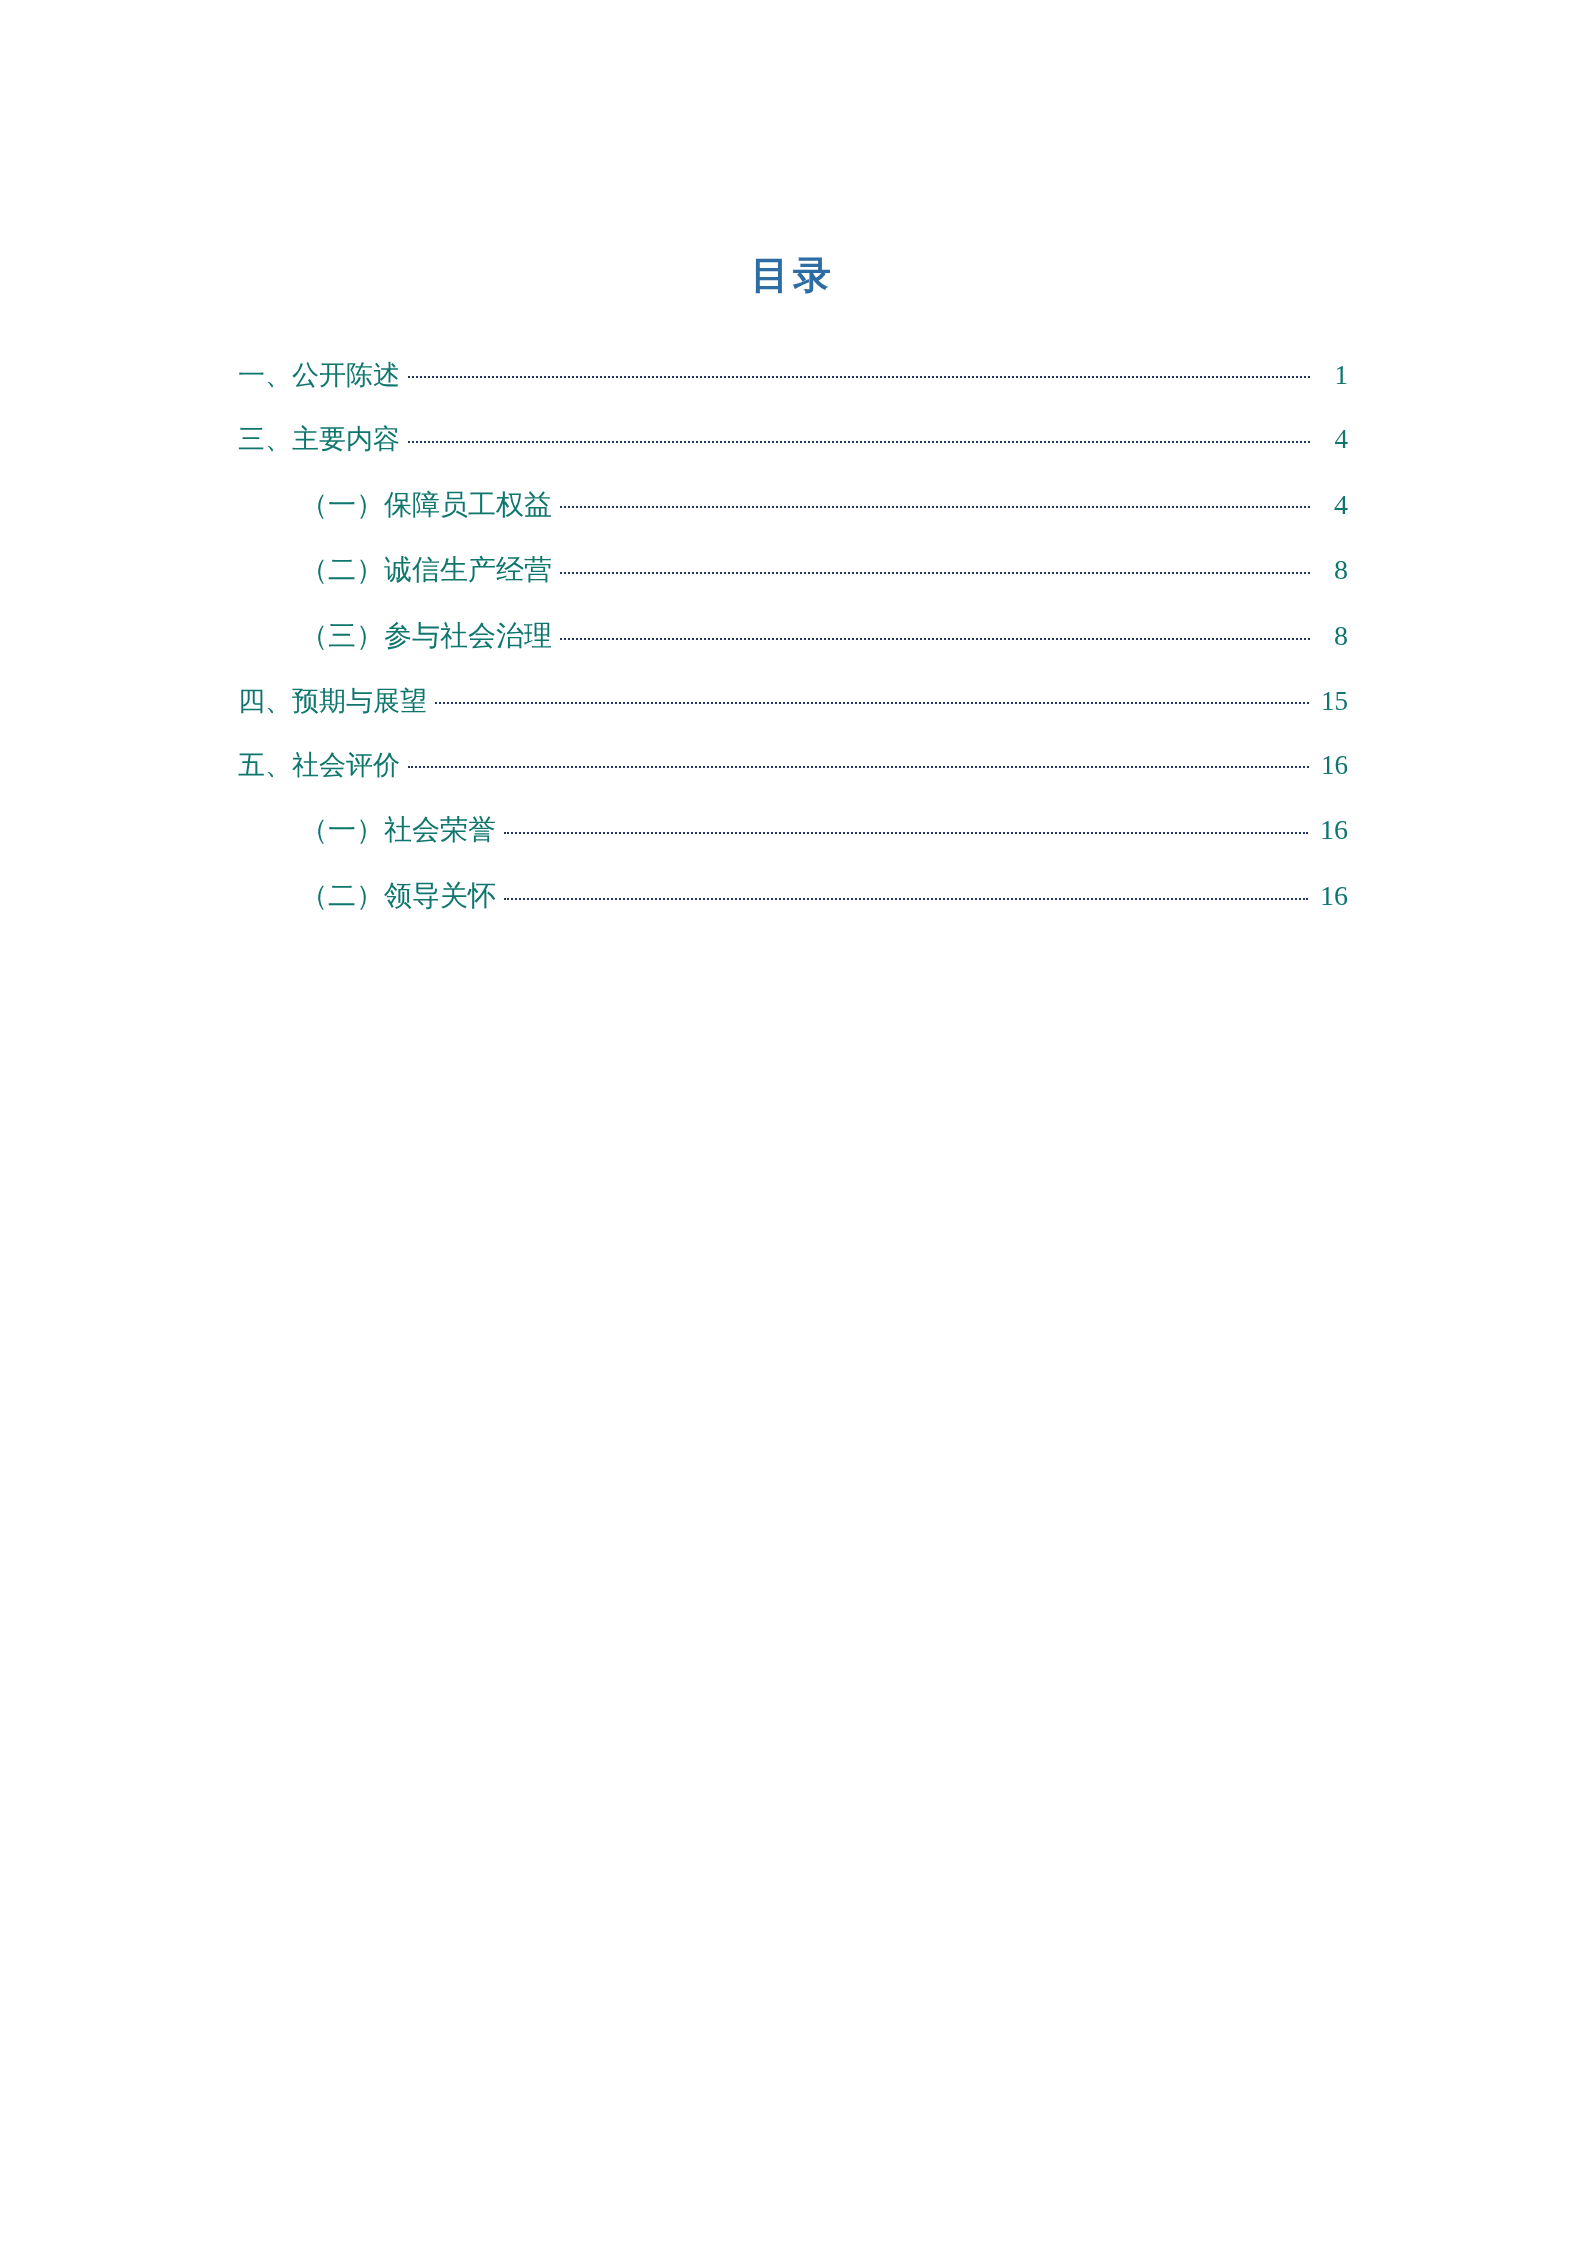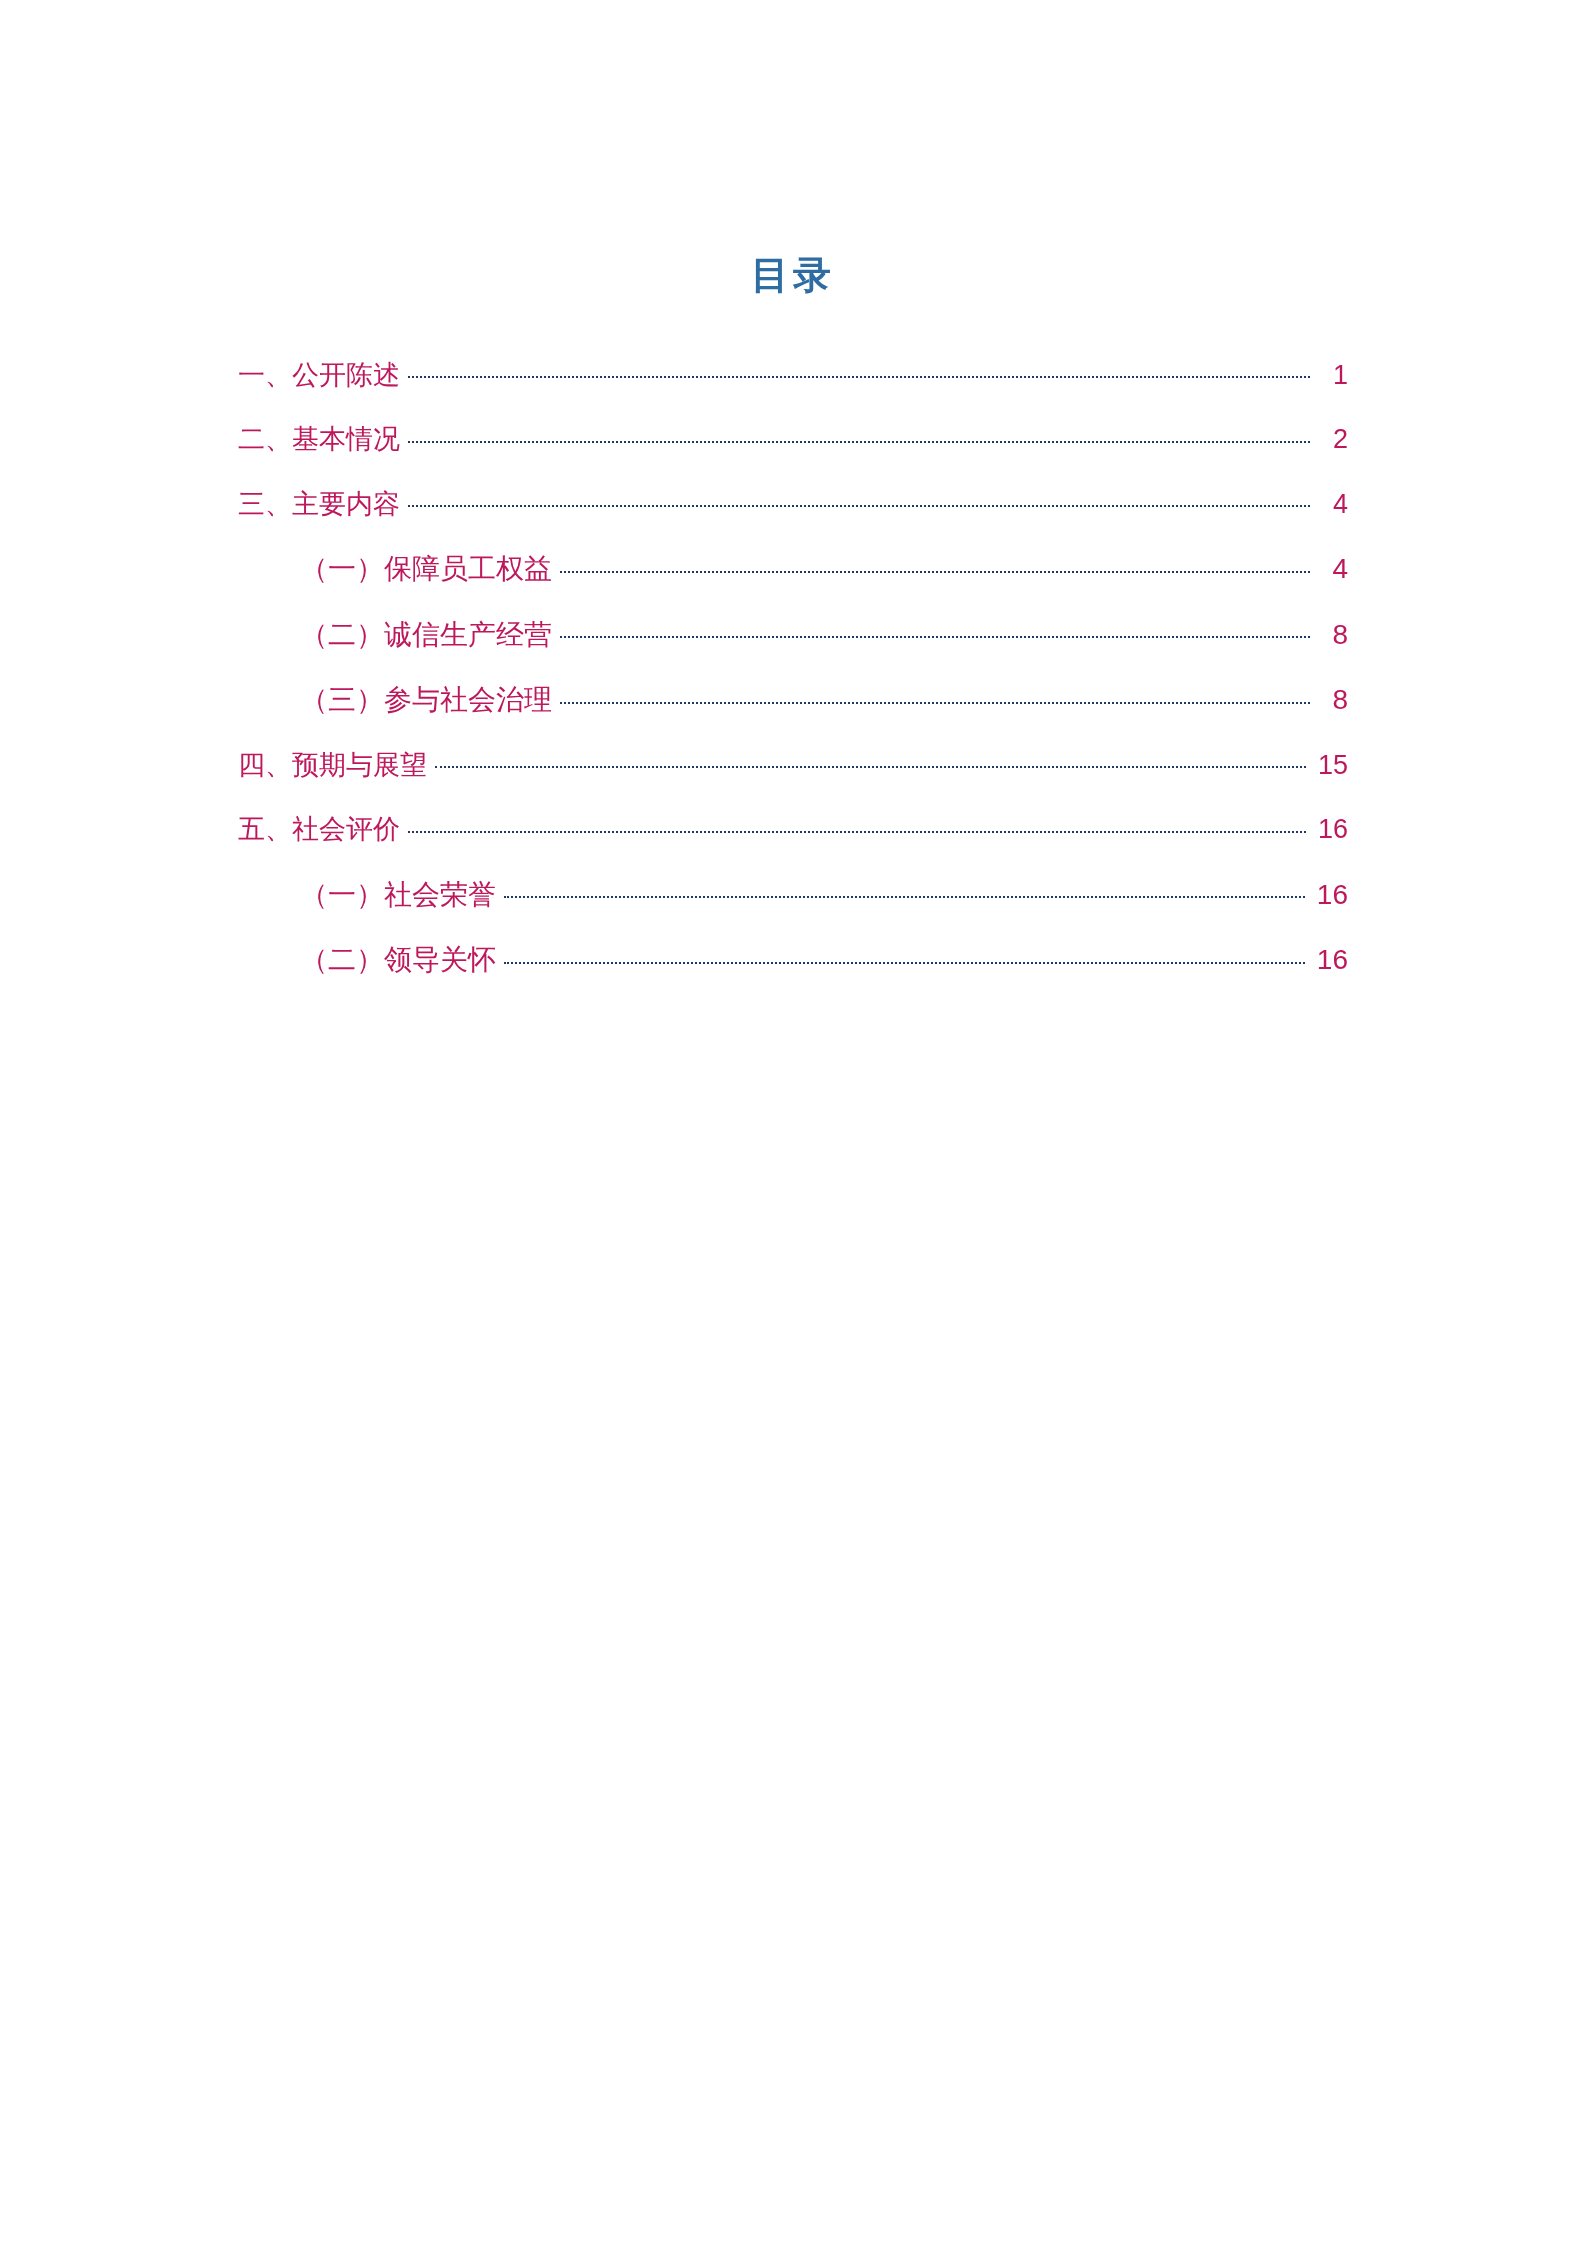--- a/index.html
+++ b/index.html
@@ -38,24 +38,24 @@
   }
   .toc-list {
     list-style: none;
     margin: 0;
     padding: 0;
   }
   .toc-item {
     display: flex;
     align-items: flex-end;
     font-size: 27px;
-    color: #be185d;
+    color: #0f766e;
     margin-bottom: 32px;
     line-height: 1.2;
-    font-family: Liberation Sans, sans-serif;
+    font-family: Liberation Serif, serif;
     white-space: nowrap;
   }
   .toc-item.level-2 {
     padding-left: 62px;
     font-size: 28px;
   }
   .toc-label {
     flex: 0 0 auto;
     padding-right: 6px;
   }
@@ -88,25 +88,20 @@
   <div class="toc-wrap">
     <h1 class="toc-title">目录</h1>
     <ul class="toc-list">
 
       <li class="toc-item level-1">
         <span class="toc-label">一、公开陈述</span>
         <span class="toc-dots"></span>
         <span class="toc-page">1</span>
       </li>
 
-      <li class="toc-item level-1">
-        <span class="toc-label">二、基本情况</span>
-        <span class="toc-dots"></span>
-        <span class="toc-page">2</span>
-      </li>
 
       <li class="toc-item level-1">
         <span class="toc-label">三、主要内容</span>
         <span class="toc-dots"></span>
         <span class="toc-page">4</span>
       </li>
 
       <li class="toc-item level-2">
         <span class="toc-label">（一）保障员工权益</span>
         <span class="toc-dots"></span>

